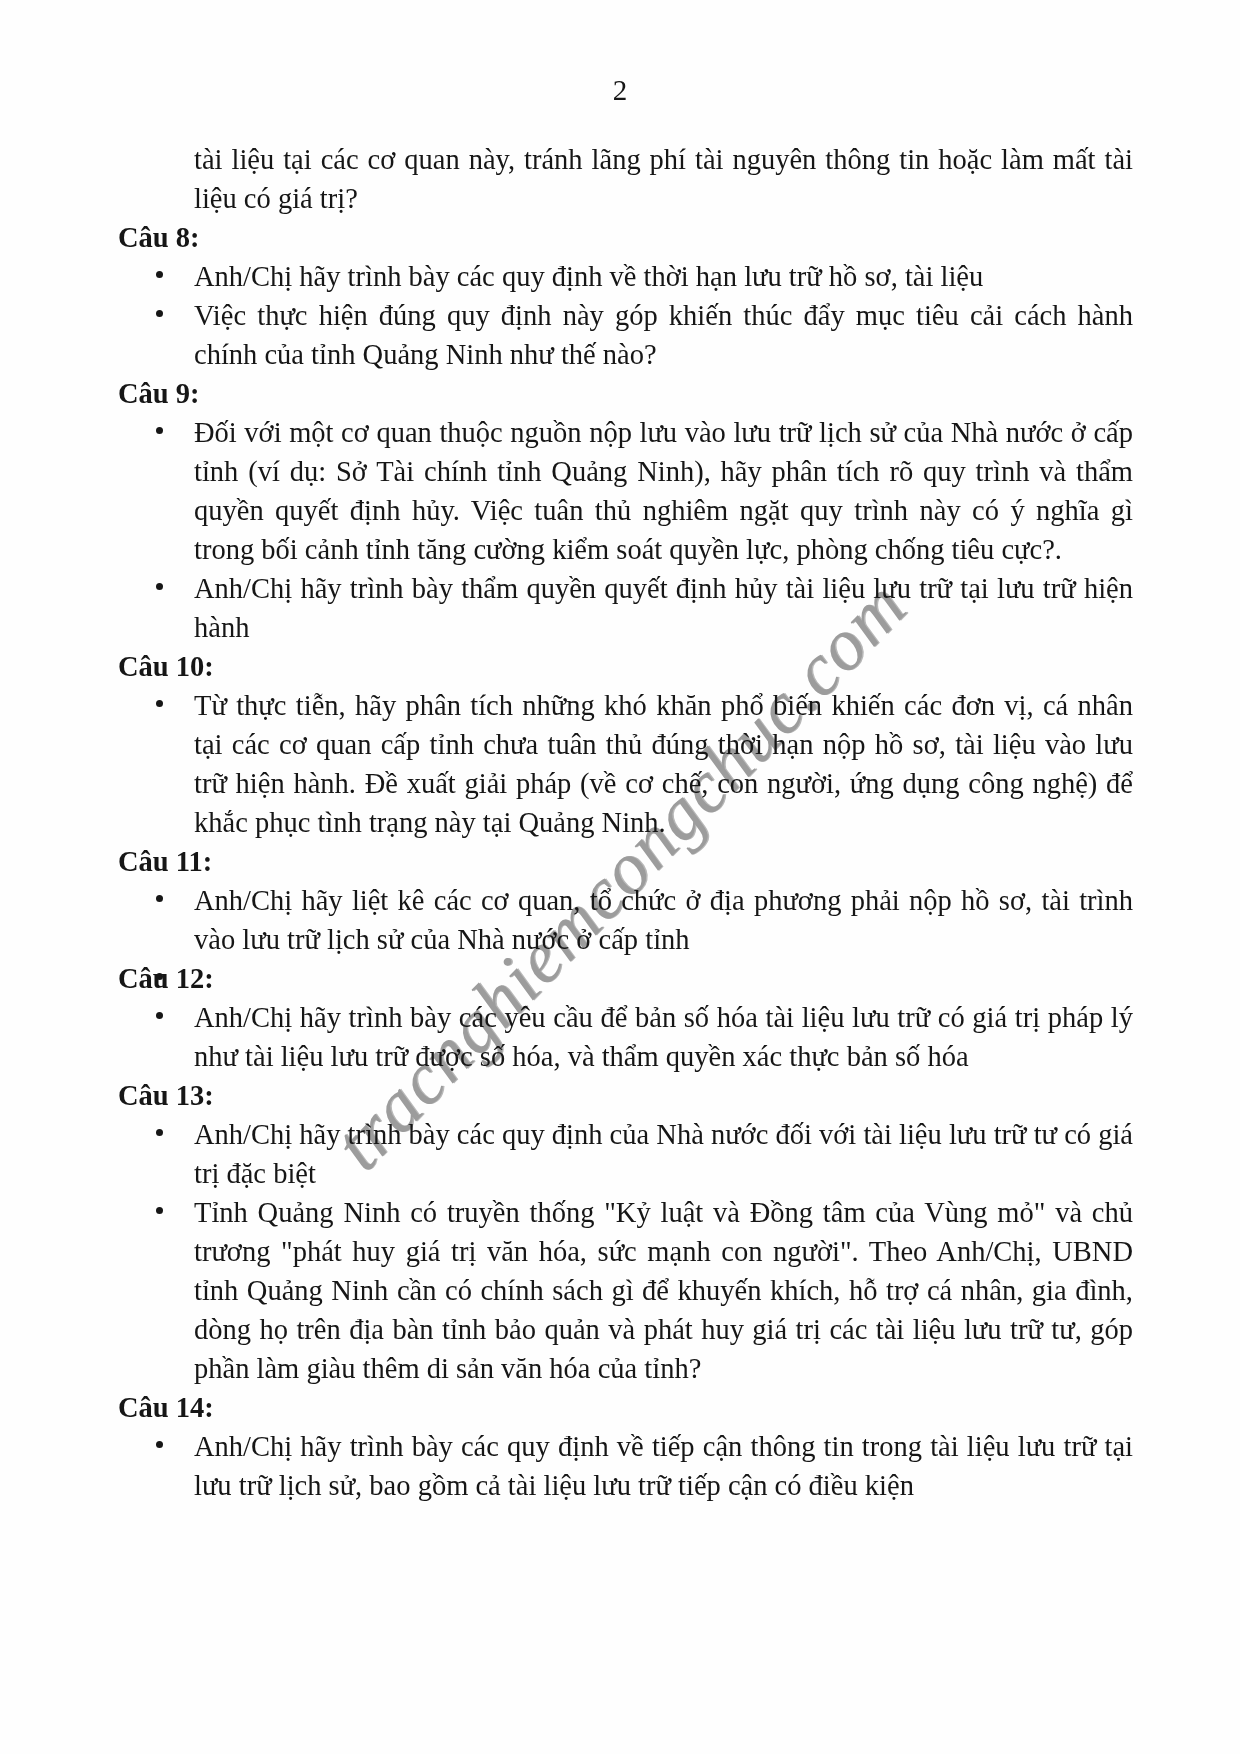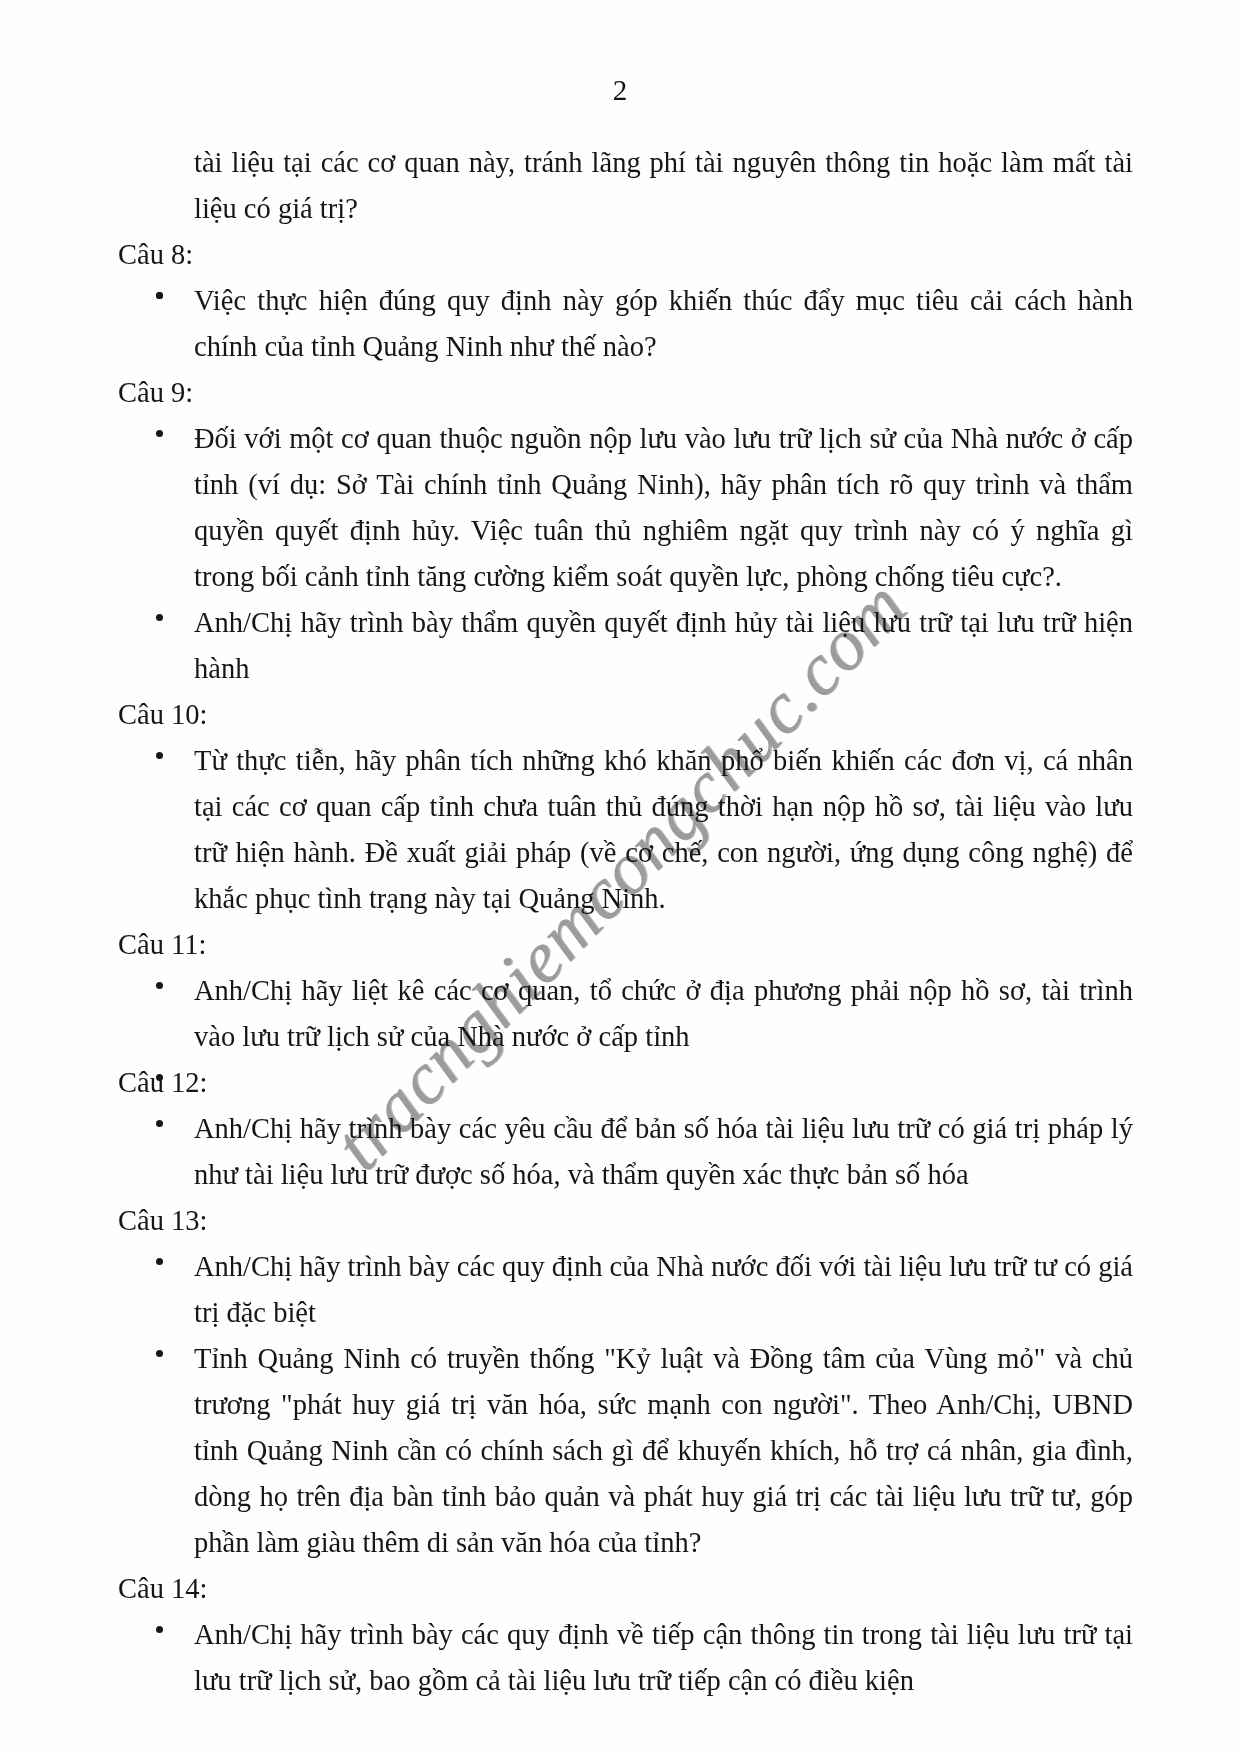--- a/index.html
+++ b/index.html
@@ -33,30 +33,30 @@
     text-shadow: 1px 1px 0 #b8b8b8;
     white-space: nowrap;
     z-index: 0;
   }
   .content {
     position: absolute;
     top: 140px;
     left: 118px;
     width: 1015px;
     font-size: 28.5px;
-    line-height: 46px;
+    line-height: 39px;
     z-index: 1;
   }
   .cont-para {
     margin: 0;
     padding-left: 76px;
     text-align: justify;
   }
   .q-label {
-    font-weight: normal;
+    font-weight: bold;
   }
   .bullet {
     position: relative;
     padding-left: 76px;
     text-align: justify;
   }
   .dot {
     position: absolute;
     left: 38px;
     top: 14px;
@@ -76,20 +76,21 @@
   <div class="page-number">2</div>
 
   <div class="content">
 
     <p class="cont-para">tài liệu tại các cơ quan này, tránh lãng phí tài nguyên thông tin hoặc làm mất tài liệu có giá trị?</p>
 
     <div class="q-block">
       <div class="q-label">Câu 8:</div>
       <div class="bullet">
         <span class="dot"></span>
+        <span>Anh/Chị hãy trình bày các quy định về thời hạn lưu trữ hồ sơ, tài liệu</span>
       </div>
       <div class="bullet">
         <span class="dot"></span>
         <span>Việc thực hiện đúng quy định này góp khiến thúc đẩy mục tiêu cải cách hành chính của tỉnh Quảng Ninh như thế nào?</span>
       </div>
     </div>
 
     <div class="q-block">
       <div class="q-label">Câu 9:</div>
       <div class="bullet">

